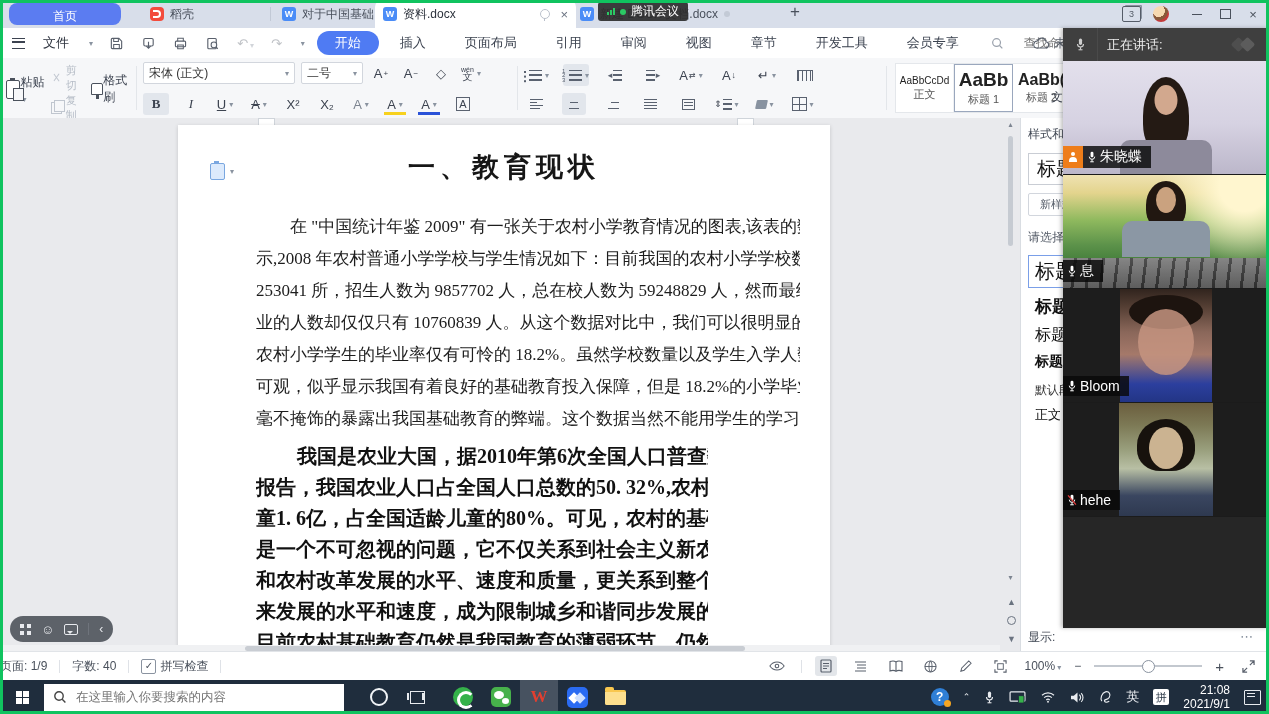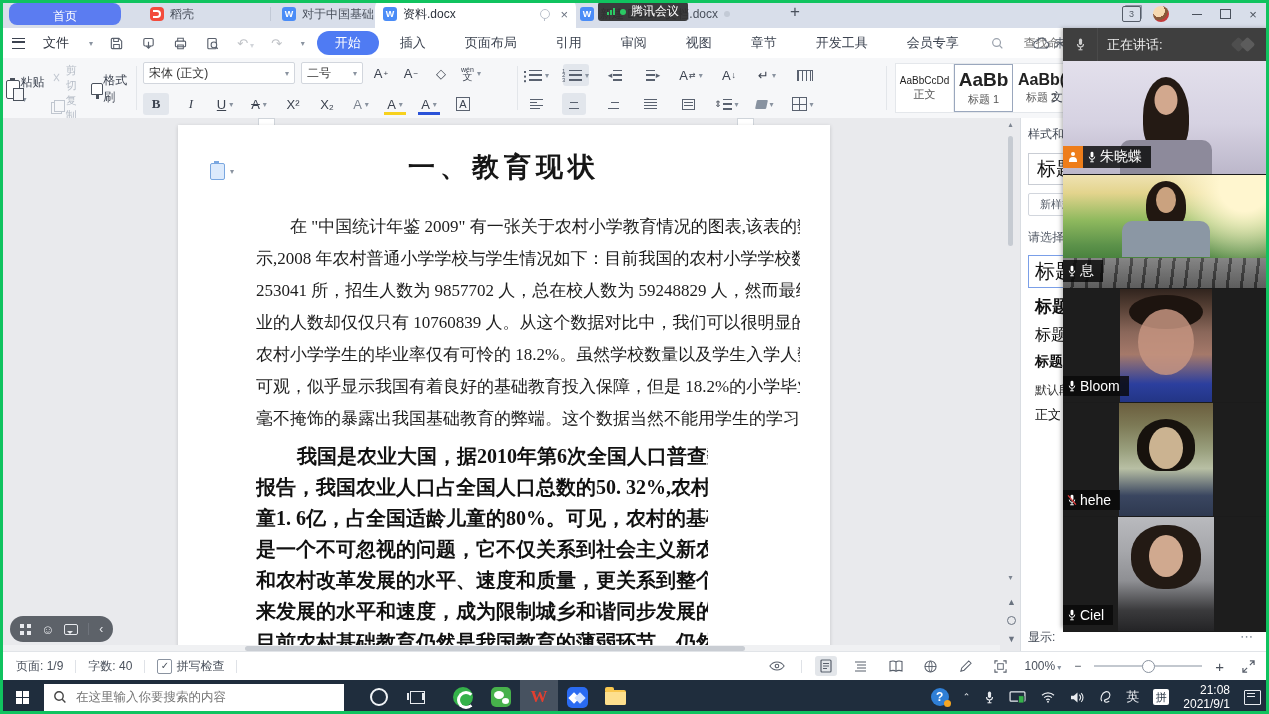--- a/index.html
+++ b/index.html
@@ -716,43 +716,24 @@
               <path d="M3.2 8.5a3.8 3.8 0 0 0 7.6 0" fill="none" stroke="#fff" stroke-width="1.4"></path>
               <line x1="7" y1="12.5" x2="7" y2="15.5" stroke="#fff" stroke-width="1.4"></line>
               <line x1="4.5" y1="15.7" x2="9.5" y2="15.7" stroke="#fff" stroke-width="1.4"></line>
               <line x1="1.5" y1="2.5" x2="12.5" y2="15.5" stroke="#e23b3b" stroke-width="1.8"></line>
             </svg>
           <span>hehe</span>
         </span>
       </div>
     </div>
 
-    <div class="tile t5" style="height:114px">
-      <div class="feed">
-          <div class="strip">
-            <div class="hair"></div>
-            <div class="face"></div>
-          </div>
-        </div>
-      <div class="namebar">
-        <span class="nametag">
-          <svg class="mic-svg" width="10" height="14" viewBox="0 0 14 18">
-              <rect x="5" y="1.5" width="4" height="8" rx="2" fill="#fff"></rect>
-              <path d="M3.2 8.5a3.8 3.8 0 0 0 7.6 0" fill="none" stroke="#fff" stroke-width="1.4"></path>
-              <line x1="7" y1="12.5" x2="7" y2="15.5" stroke="#fff" stroke-width="1.4"></line>
-              <line x1="4.5" y1="15.7" x2="9.5" y2="15.7" stroke="#fff" stroke-width="1.4"></line>
-            </svg>
-          <span>Ciel</span>
-        </span>
-      </div>
-    </div>
   </div>
 
   <div class="statusbar">
-    <span style="margin-left:16px">页面: 1/9</span>
+    <span style="">页面: 1/9</span>
     <span class="sb-sep"></span>
     <span>字数: 40</span>
     <span class="sb-sep"></span>
     <span class="chk">✓</span>
     <span>拼写检查</span>
     <span class="sb-sep"></span>
     <div class="sb-right">
       <span class="vicon">
         <svg width="16" height="12" viewBox="0 0 18 12">
             <path d="M1 6s3-4.5 8-4.5S17 6 17 6s-3 4.5-8 4.5S1 6 1 6z" fill="none" stroke="#59606c" stroke-width="1.2"></path>

